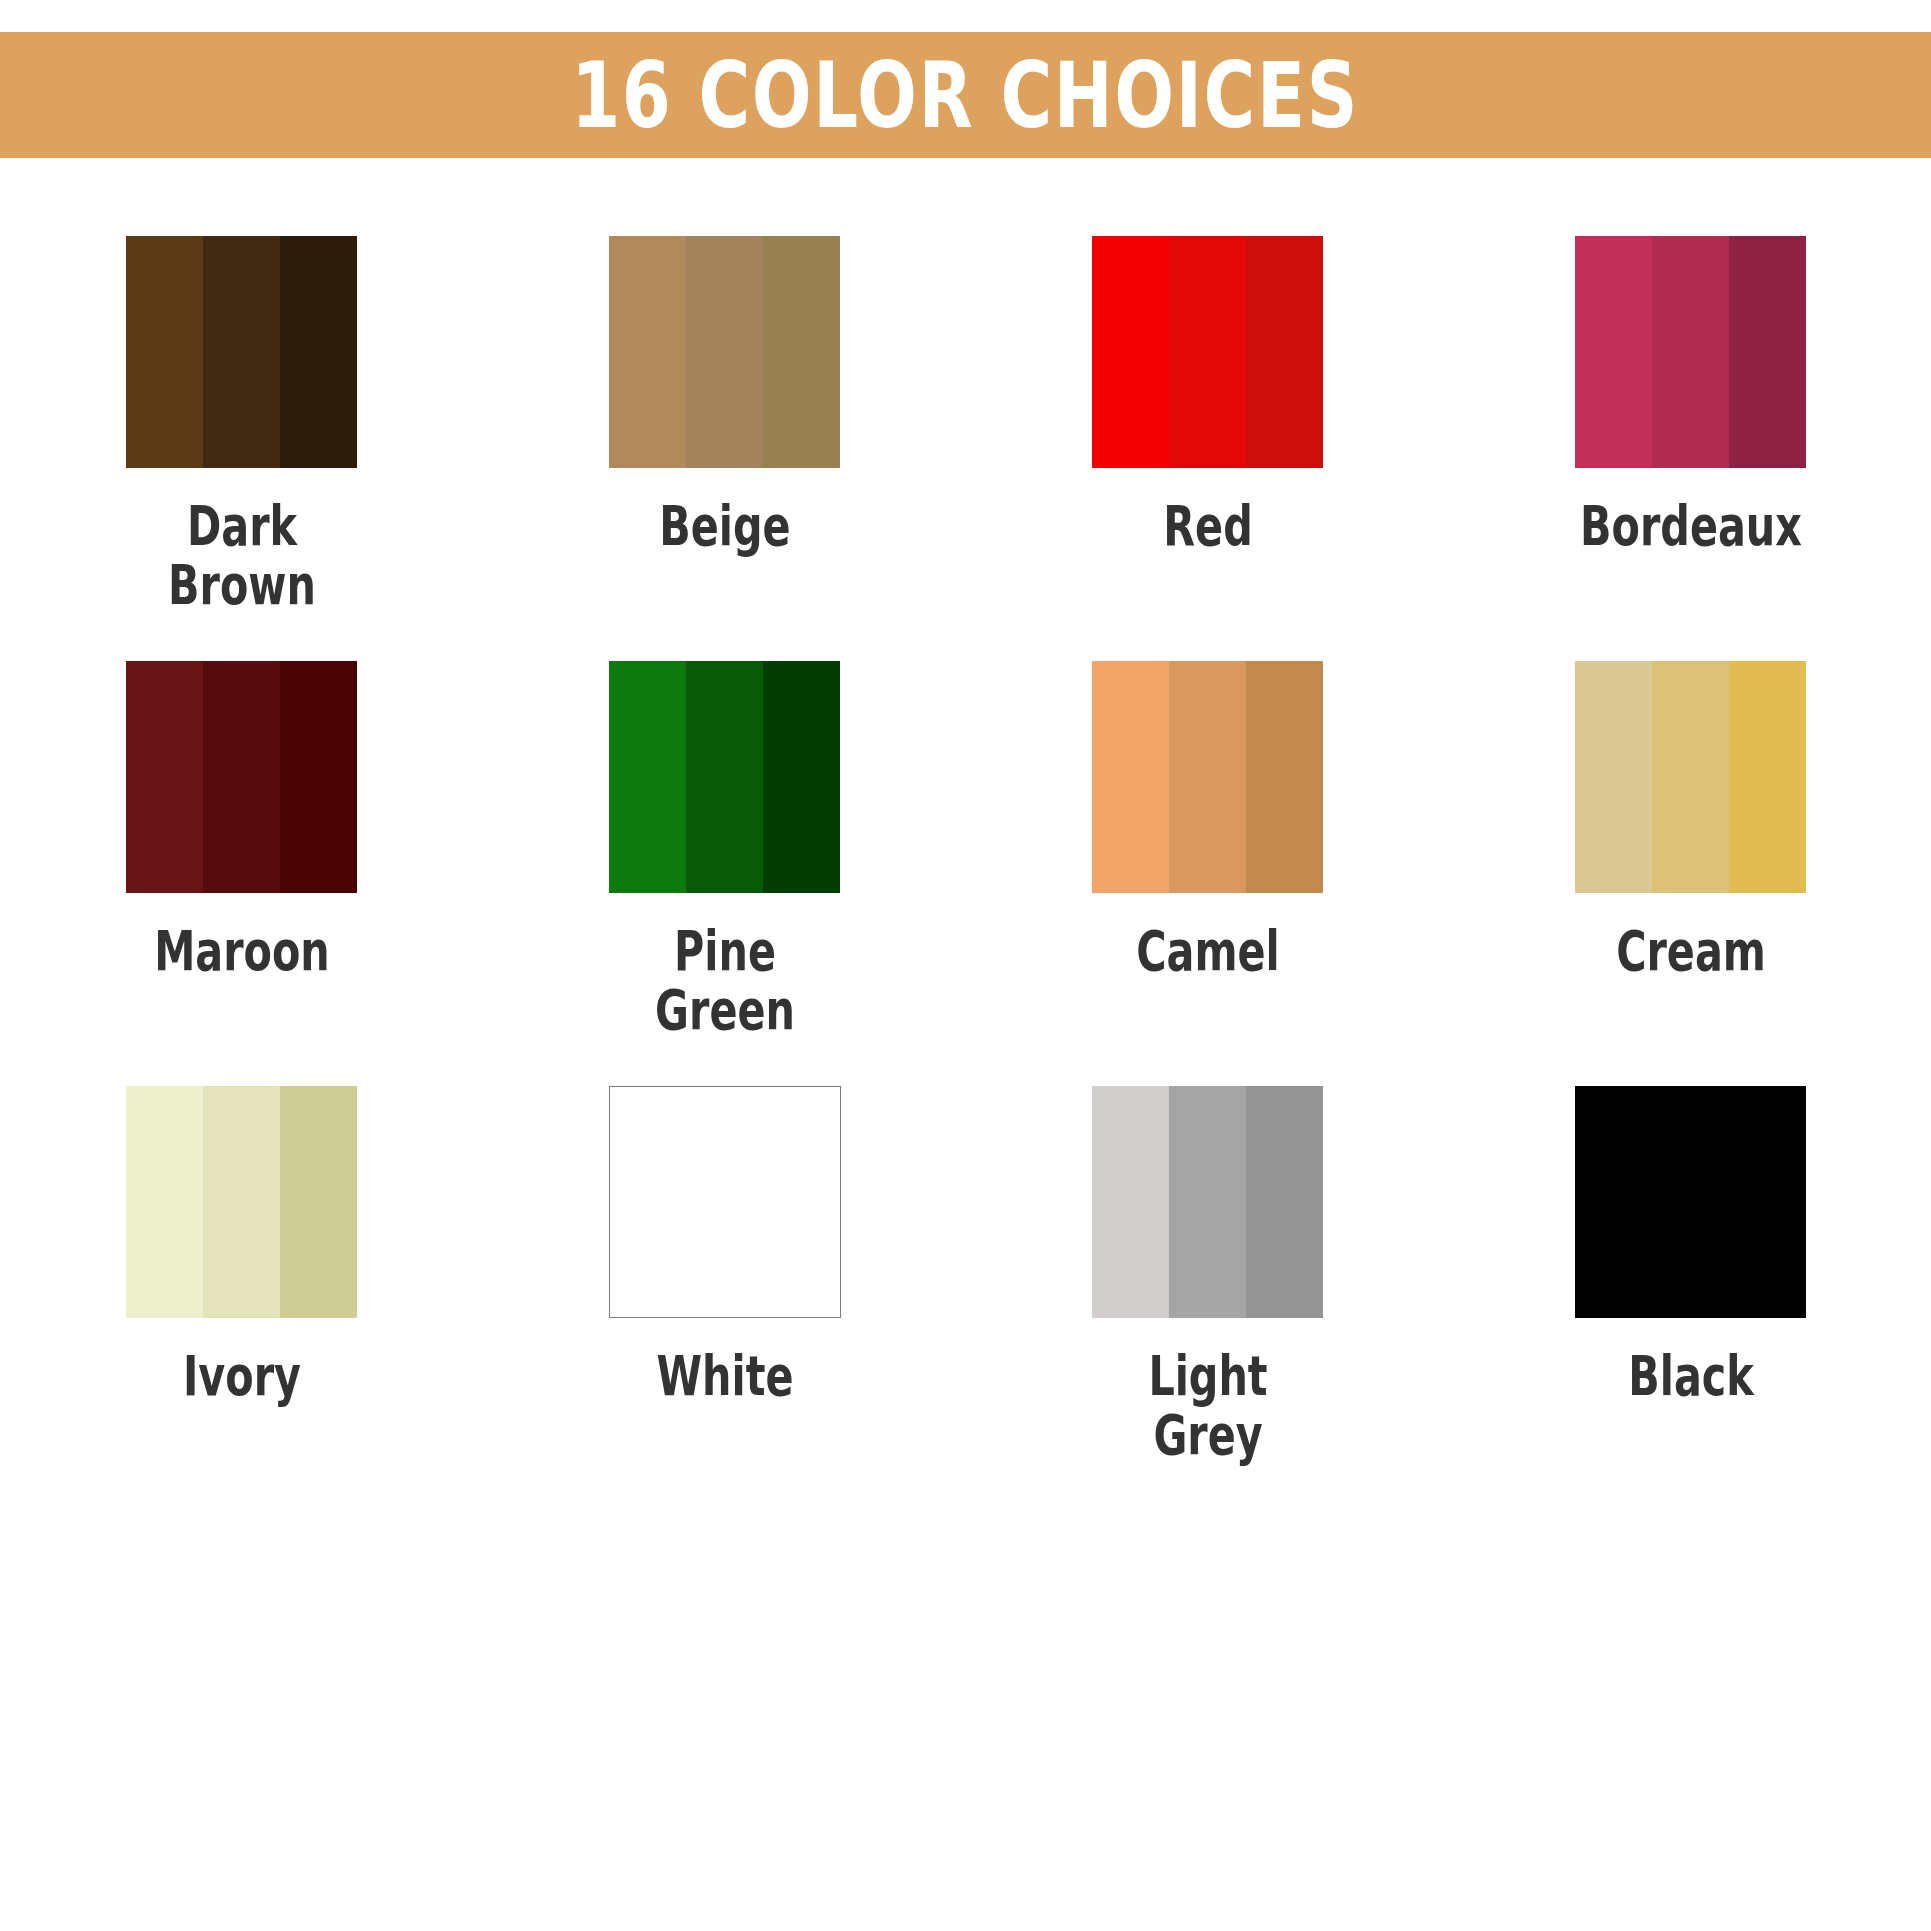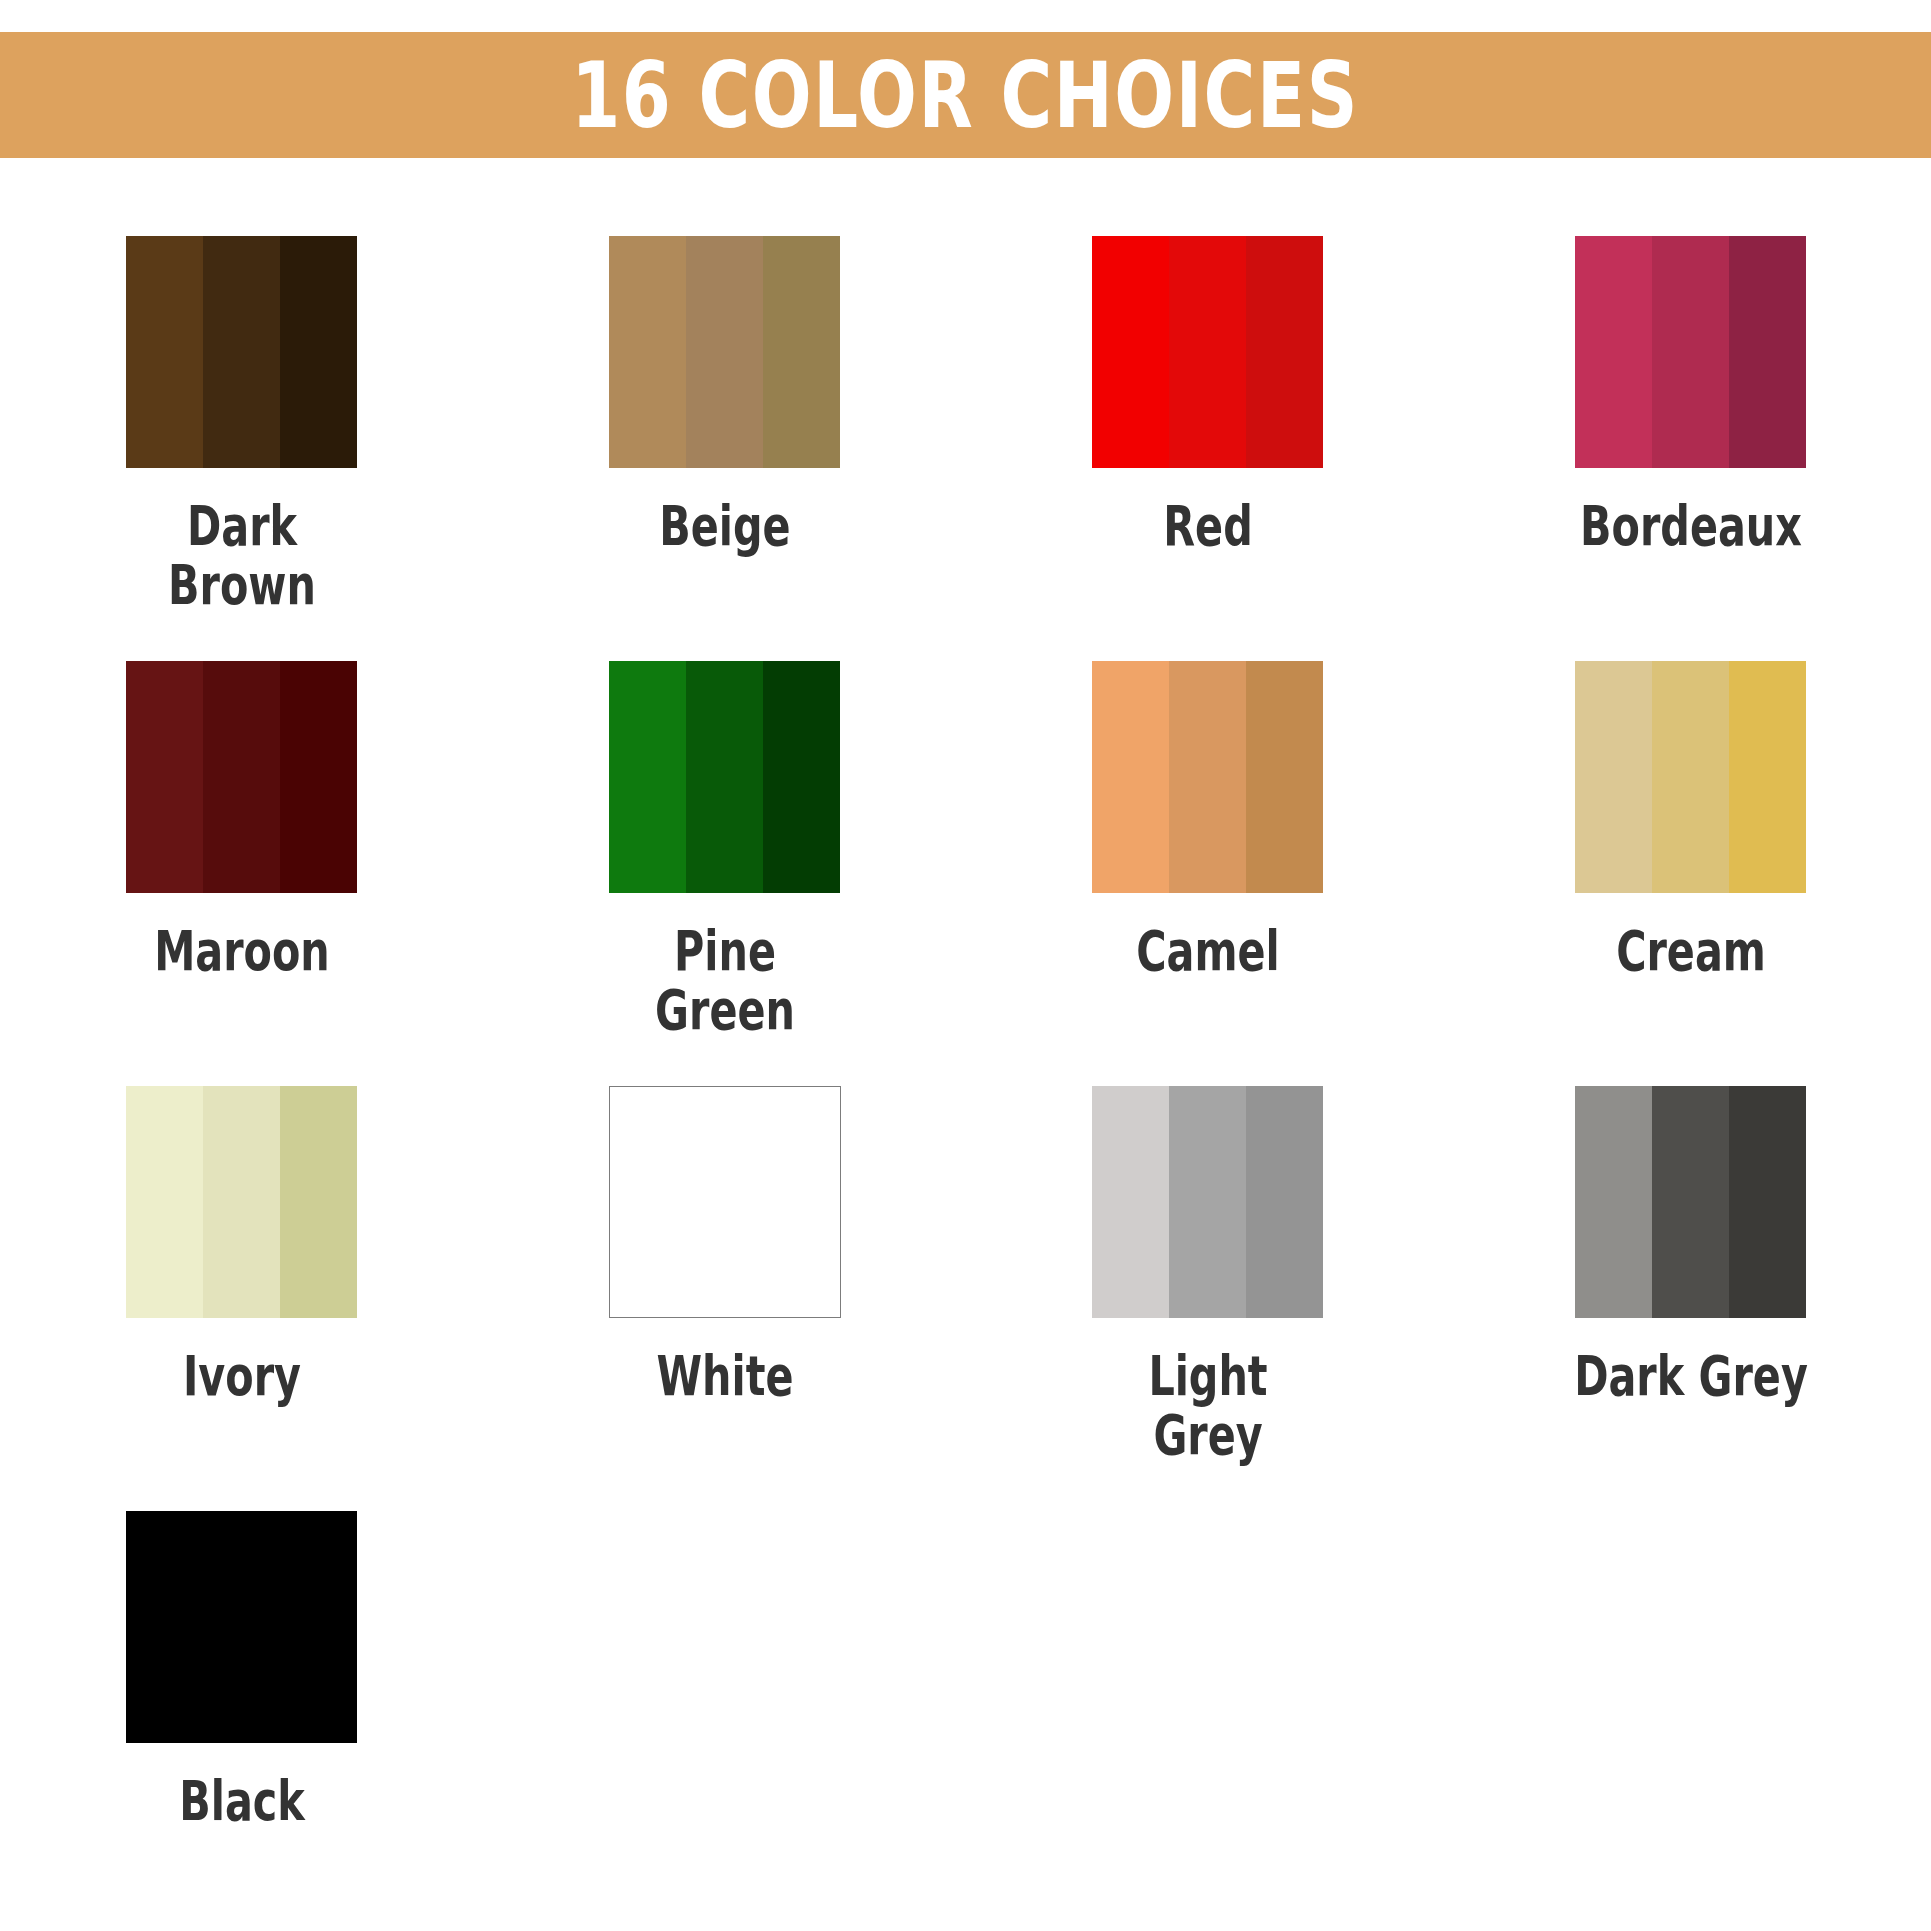--- a/index.html
+++ b/index.html
@@ -168,28 +168,20 @@
       <div class="cell">
         <div class="swatch">
           <div class="band" style="background: rgb(208, 205, 204);"></div>
           <div class="band" style="background: rgb(165, 165, 165);"></div>
           <div class="band" style="background: rgb(148, 148, 148);"></div>
         </div>
         <div class="label" style="color: rgb(51, 51, 51);">Light Grey</div>
       </div>
       <div class="cell">
         <div class="swatch">
-          <div class="band" style="background: rgb(143, 142, 139);"></div>
-          <div class="band" style="background: rgb(79, 78, 75);"></div>
-          <div class="band" style="background: rgb(59, 58, 55);"></div>
-        </div>
-        <div class="label" style="color: rgb(51, 51, 51);">Dark Grey</div>
-      </div>
-      <div class="cell">
-        <div class="swatch">
           <div class="band" style="background: rgb(0, 0, 0);"></div>
           <div class="band" style="background: rgb(0, 0, 0);"></div>
           <div class="band" style="background: rgb(0, 0, 0);"></div>
         </div>
         <div class="label" style="color: rgb(51, 51, 51);">Black</div>
       </div>
     </div>
 
 </div>
 

